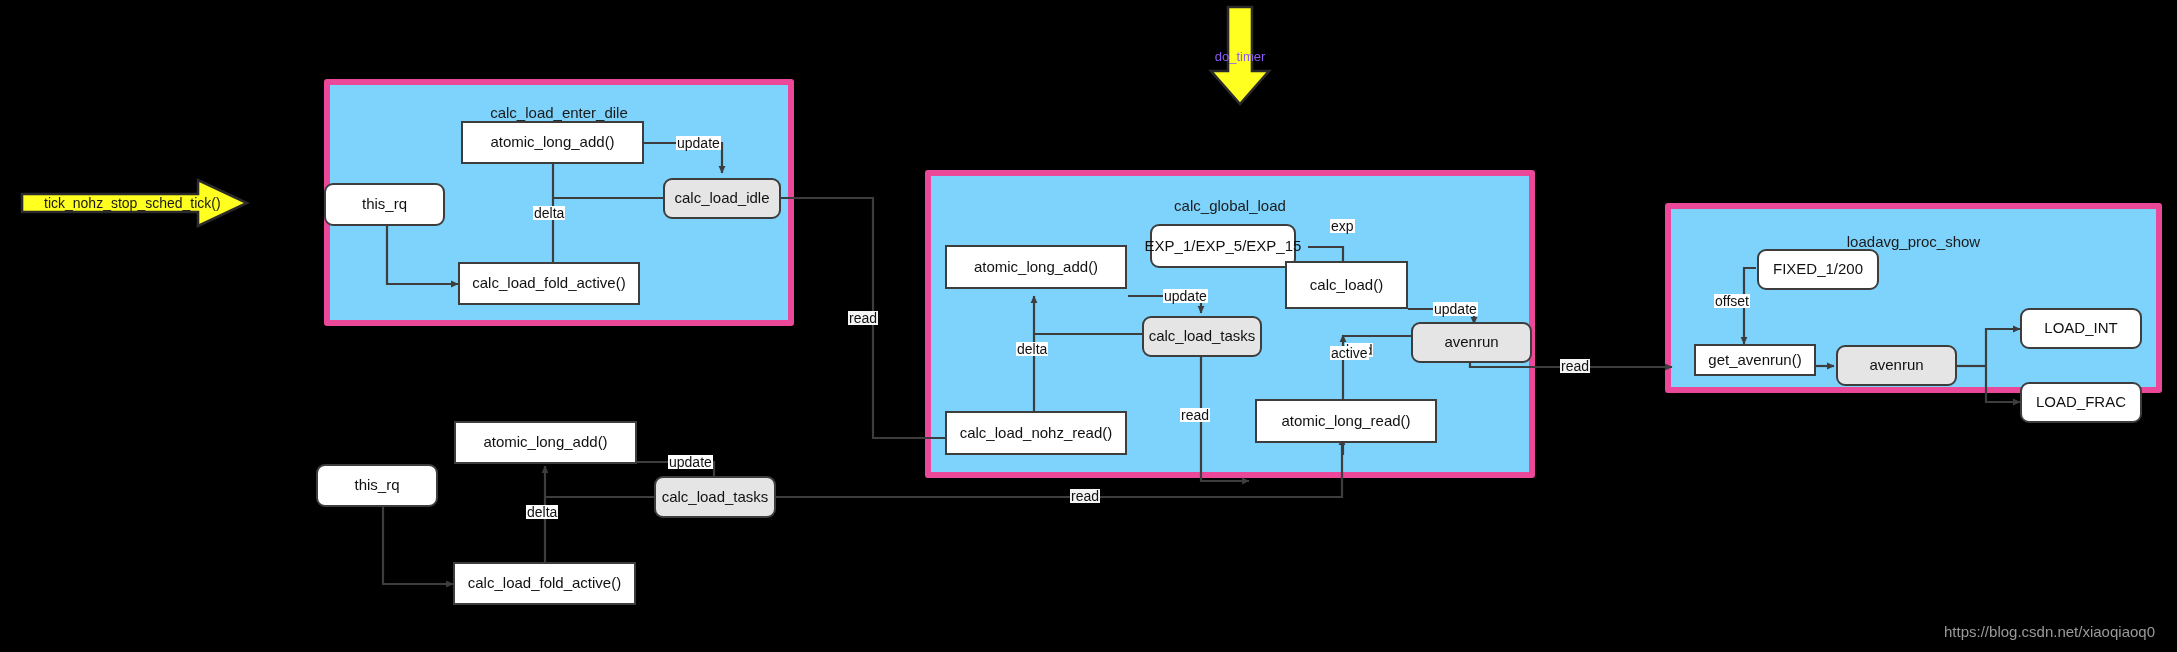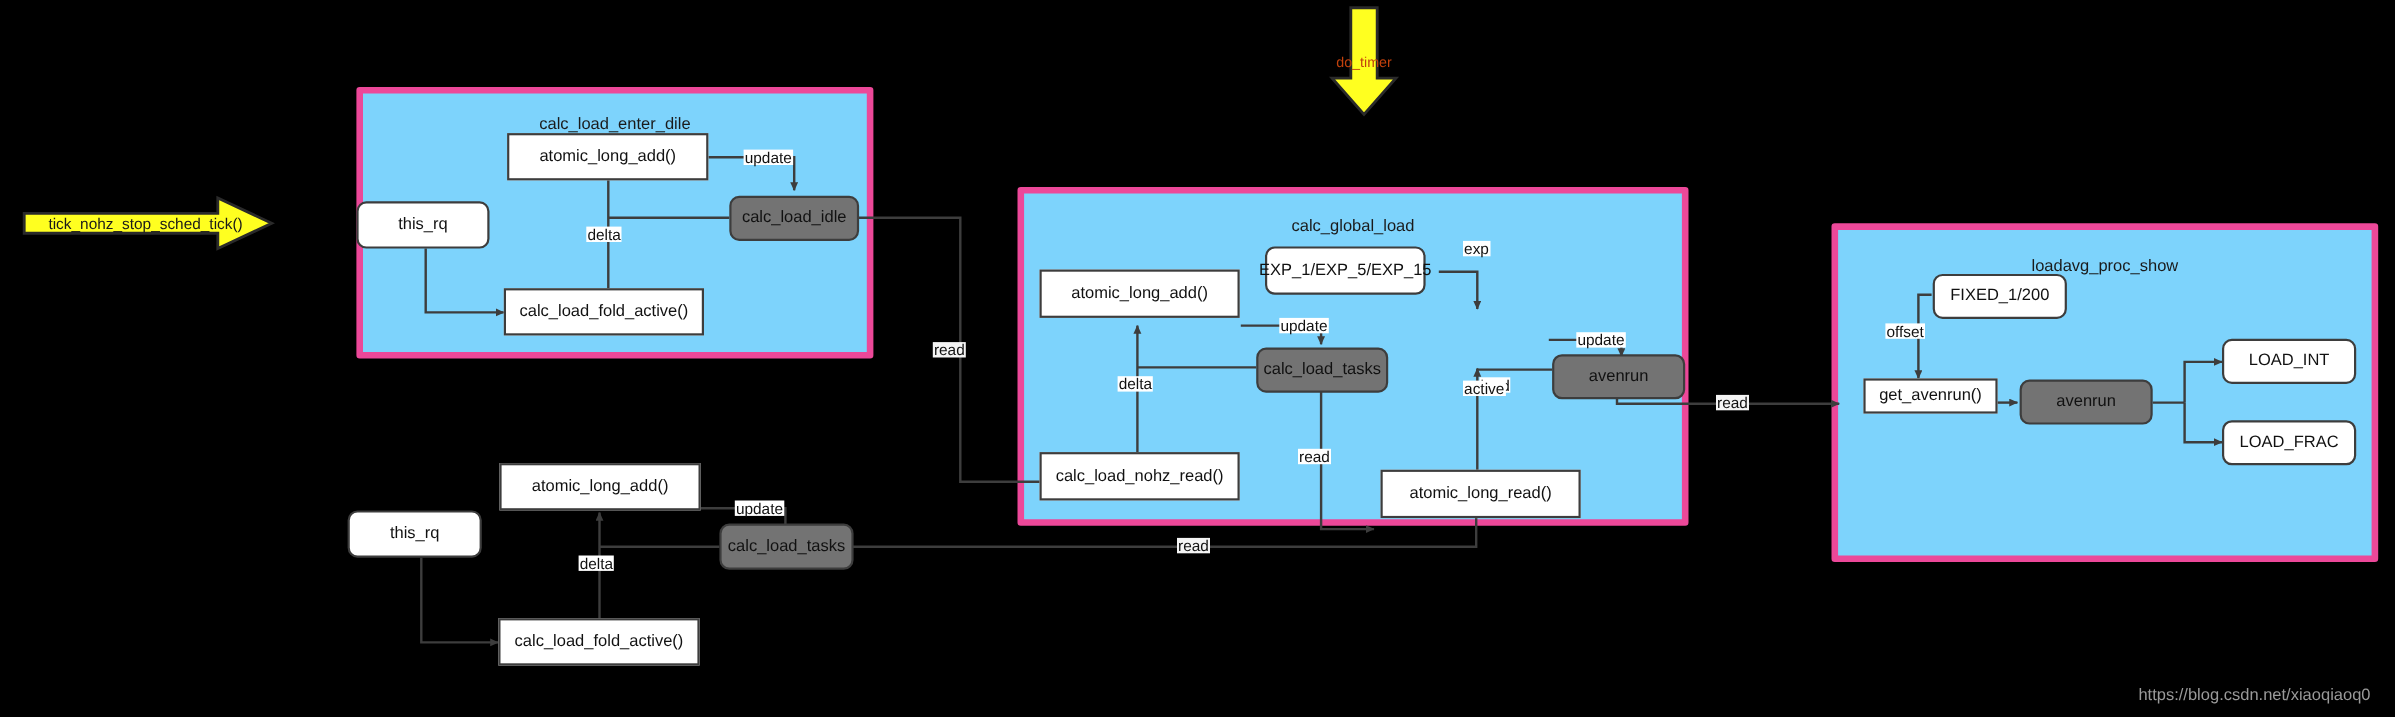--- a/index.html
+++ b/index.html
@@ -45,21 +45,21 @@
     border:2px solid #3d3d3d;
     color:#111111;
     font-size:15px;
     line-height:1.1;
     text-align:center;
     white-space:nowrap;
     z-index:4;
   }
   .node.round{border-radius:9px;}
   .node.hl{
-    background:#737373;
+    background:#e5e5e5;
     border-color:#3d3d3d;
     border-radius:9px;
   }
 
   
   .elabel{
     position:absolute;
     font-size:14px;
     color:#111111;
     line-height:1;
@@ -212,39 +212,42 @@
 
   <div class="node round" style="left:1150px; top:224px; width:146px; height:44px;">
     <span>EXP_1/EXP_5/EXP_15</span>
   </div>
   <div class="node" style="left:945px; top:245px; width:182px; height:44px;">
     <span>atomic_long_add()</span>
   </div>
   <div class="node hl" style="left:1142px; top:316px; width:120px; height:41px;">
     <span>calc_load_tasks</span>
   </div>
+  <div class="node" style="left:1285px; top:261px; width:123px; height:48px;">
+    <span>calc_load()</span>
+  </div>
   <div class="node hl" style="left:1411px; top:322px; width:121px; height:41px;">
     <span>avenrun</span>
   </div>
   <div class="node" style="left:945px; top:411px; width:182px; height:44px;">
     <span>calc_load_nohz_read()</span>
   </div>
-  <div class="node" style="left:1255px; top:399px; width:182px; height:44px;margin-top:28px;">
+  <div class="node" style="left:1255px; top:399px; width:182px; height:44px;">
     <span>atomic_long_read()</span>
   </div>
 
   <div class="elabel onwhite" style="left:1330px; top:219px;">exp</div>
   <div class="elabel onwhite" style="left:1163px; top:289px;">update</div>
   <div class="elabel onwhite" style="left:1433px; top:302px;">update</div>
   <div class="elabel onwhite" style="left:1016px; top:342px;">delta</div>
   <div class="elabel onwhite" style="left:1345px; top:343px;">load</div>
   <div class="elabel onwhite" style="left:1330px; top:346px;text-align:center;">active</div>
   <div class="elabel onwhite" style="left:1180px; top:408px;">read</div>
 
-  <div class="panel" style="left:1665px; top:203px; width:497px; height:308px;">
+  <div class="panel" style="left:1665px; top:203px; width:497px; height:190px;">
     <div class="panel-title" style="top:25px;">loadavg_proc_show</div>
   </div>
 
   <svg class="wires over" viewBox="0 0 2177 652">
 
     <path class="wire" marker-end="url(#ah)" d="M 1756,268 L 1744,268 L 1744,344"></path>
 
     <path class="wire" marker-end="url(#ah)" d="M 1806,366 L 1834,366"></path>
 
     <path class="wire" d="M 1957,366 L 1986,366"></path>
@@ -278,18 +281,18 @@
       <path d="M2,17 L178,17 L178,3 L227,26 L178,49 L178,35 L2,35 Z" fill="#ffff20" stroke="#2a2a2a" stroke-width="2.6" stroke-linejoin="miter"></path>
     </svg>
     <div class="txt">tick_nohz_stop_sched_tick()</div>
   </div>
 
 
   <div class="bigarrow down" style="left:1208px; top:5px; width:64px; height:102px;">
     <svg viewBox="0 0 64 102" width="64" height="102">
       <path d="M20,2 L44,2 L44,66 L61,66 L32,99 L3,66 L20,66 Z" fill="#ffff20" stroke="#2a2a2a" stroke-width="2.6" stroke-linejoin="miter"></path>
     </svg>
-    <div class="txt" style="font-size:13px;color:#c2410c;">do_timer</div>
+    <div class="txt" style="font-size:13px;color:#8b5cf6;">do_timer</div>
   </div>
 
   <div class="watermark">https://blog.csdn.net/xiaoqiaoq0</div>
 
 </div>
 
 </body></html>

